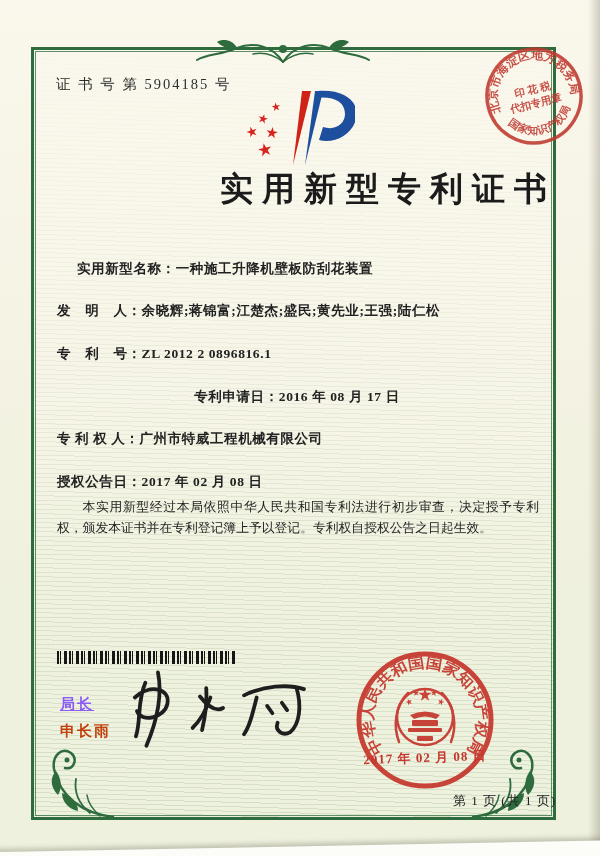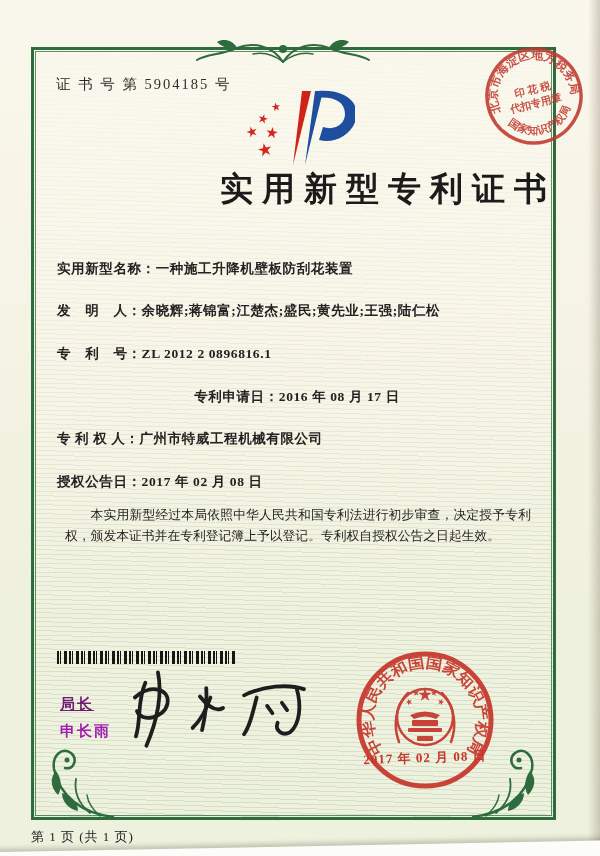--- a/index.html
+++ b/index.html
@@ -24,38 +24,38 @@
       rgba(250,247,236,.18) 65%,rgba(250,247,236,0) 100%);}
   
   .frame{left:31px;top:47px;width:519px;height:767px;border:3px solid #2e6b3d;}
   .frame:before{content:"";position:absolute;inset:1px;border:1px solid rgba(46,107,61,.75);}
   
   .cert-no{left:56px;top:75px;font-size:14.5px;letter-spacing:2px;color:#2d2d2d;font-weight:500;}
   .title{left:31px;top:167px;width:525px;text-align:right;font-size:33px;font-weight:700;
     color:#1b1b1b;letter-spacing:9px;}
   .field{left:57px;width:480px;font-size:13.5px;font-weight:600;color:#222;letter-spacing:.6px;
     white-space:nowrap;}
-  .f0{top:260px;} .f1{top:302px;} .f2{top:345px;} .f3{top:388px;text-align:center;} .f4{top:430px;} .f5{top:473px;}
+  .f0{top:260px;margin-left:20px;} .f1{top:302px;} .f2{top:345px;} .f3{top:388px;text-align:center;} .f4{top:430px;} .f5{top:473px;}
   .body-text{left:57px;top:497px;width:482px;font-size:12.8px;line-height:21px;color:#1f1f1f;}
-  .body-text p{margin:8px;text-indent:2em;text-align:justify;}
+  .body-text p{margin:0;text-indent:2em;text-align:justify;}
   .barcode{left:57px;top:651px;width:178px;height:13px;
     background:repeating-linear-gradient(90deg,
       #161616 0 2px,transparent 2px 3.5px,
       #161616 3.5px 4.5px,transparent 4.5px 7.5px,
       #161616 7.5px 10px,transparent 10px 12px);}
-  .director-title{left:60px;top:695px;font-size:15px;font-weight:700;color:#701a75;
+  .director-title{left:60px;top:695px;font-size:15px;font-weight:700;color:#8b5cf6;
     font-family:"Liberation Sans",sans-serif;letter-spacing:2px;text-decoration:underline;}
-  .director-name{left:60px;top:722px;font-size:15px;font-weight:700;color:#a21caf;
+  .director-name{left:60px;top:722px;font-size:15px;font-weight:700;color:#c2410c;
     font-family:"Liberation Sans",sans-serif;letter-spacing:2px;}
   .signature{left:122px;top:666px;width:200px;height:84px;}
   .seal{left:350px;top:645px;width:150px;height:150px;opacity:.92;}
   .seal-date{left:360px;top:749px;width:130px;text-align:center;font-size:13px;font-weight:700;
     color:#c5352b;letter-spacing:1px;transform:rotate(-2deg);}
   .tax-stamp{left:474px;top:36px;width:120px;height:120px;opacity:.88;}
-  .footer{left:31px;top:828px;width:525px;text-align:left;font-size:13px;color:#222;letter-spacing:1px;}
+  .footer{left:31px;top:792px;width:525px;text-align:right;font-size:13px;color:#222;letter-spacing:1px;}
   .ornament-top{left:193px;top:36px;width:180px;height:30px;}
   .corner-bl{left:30px;top:737px;width:85px;height:85px;}
   .corner-br{left:471px;top:737px;width:85px;height:85px;transform:scaleX(-1);}
   svg text{font-family:"Liberation Serif",serif;}
 </style>
 </head>
 <body>
 
 <div class="abs guilloche"></div>
 <div class="abs frame"></div>

